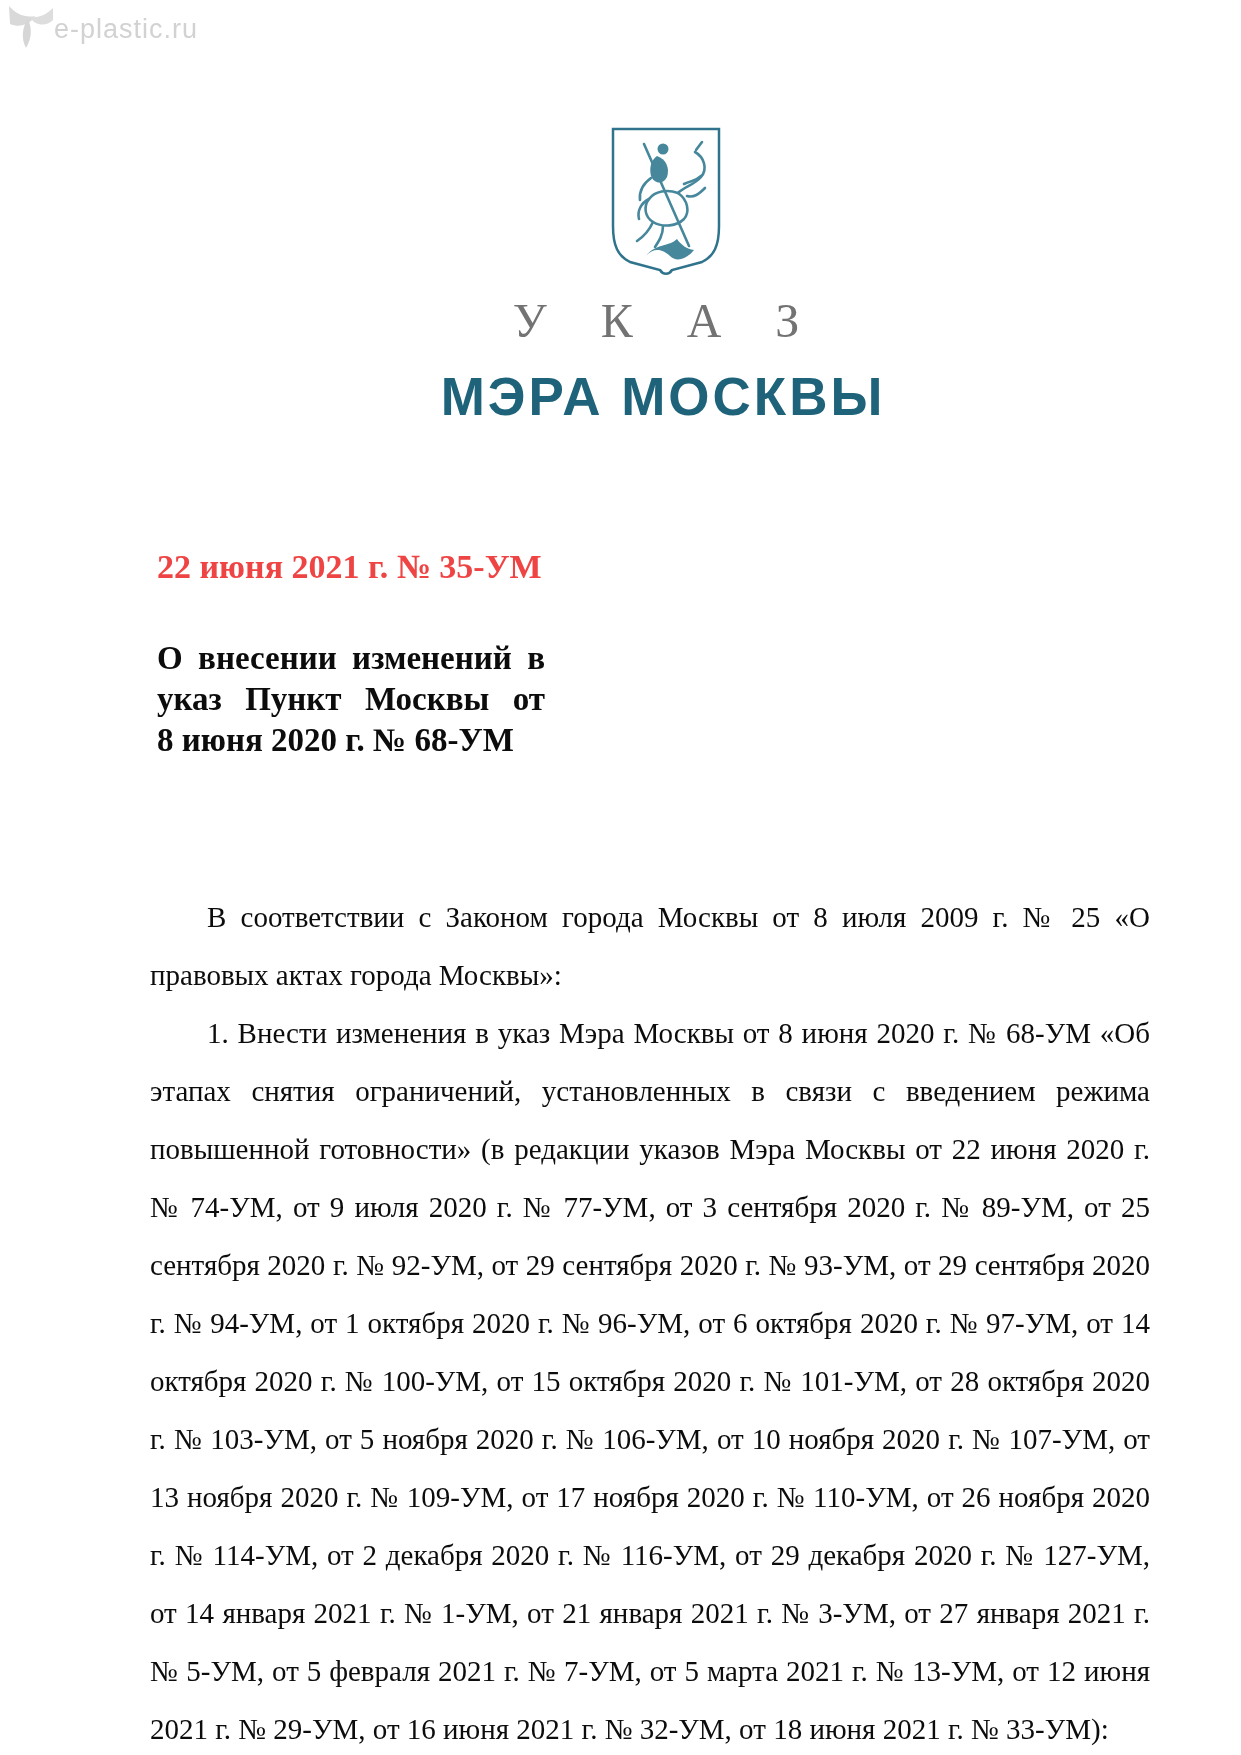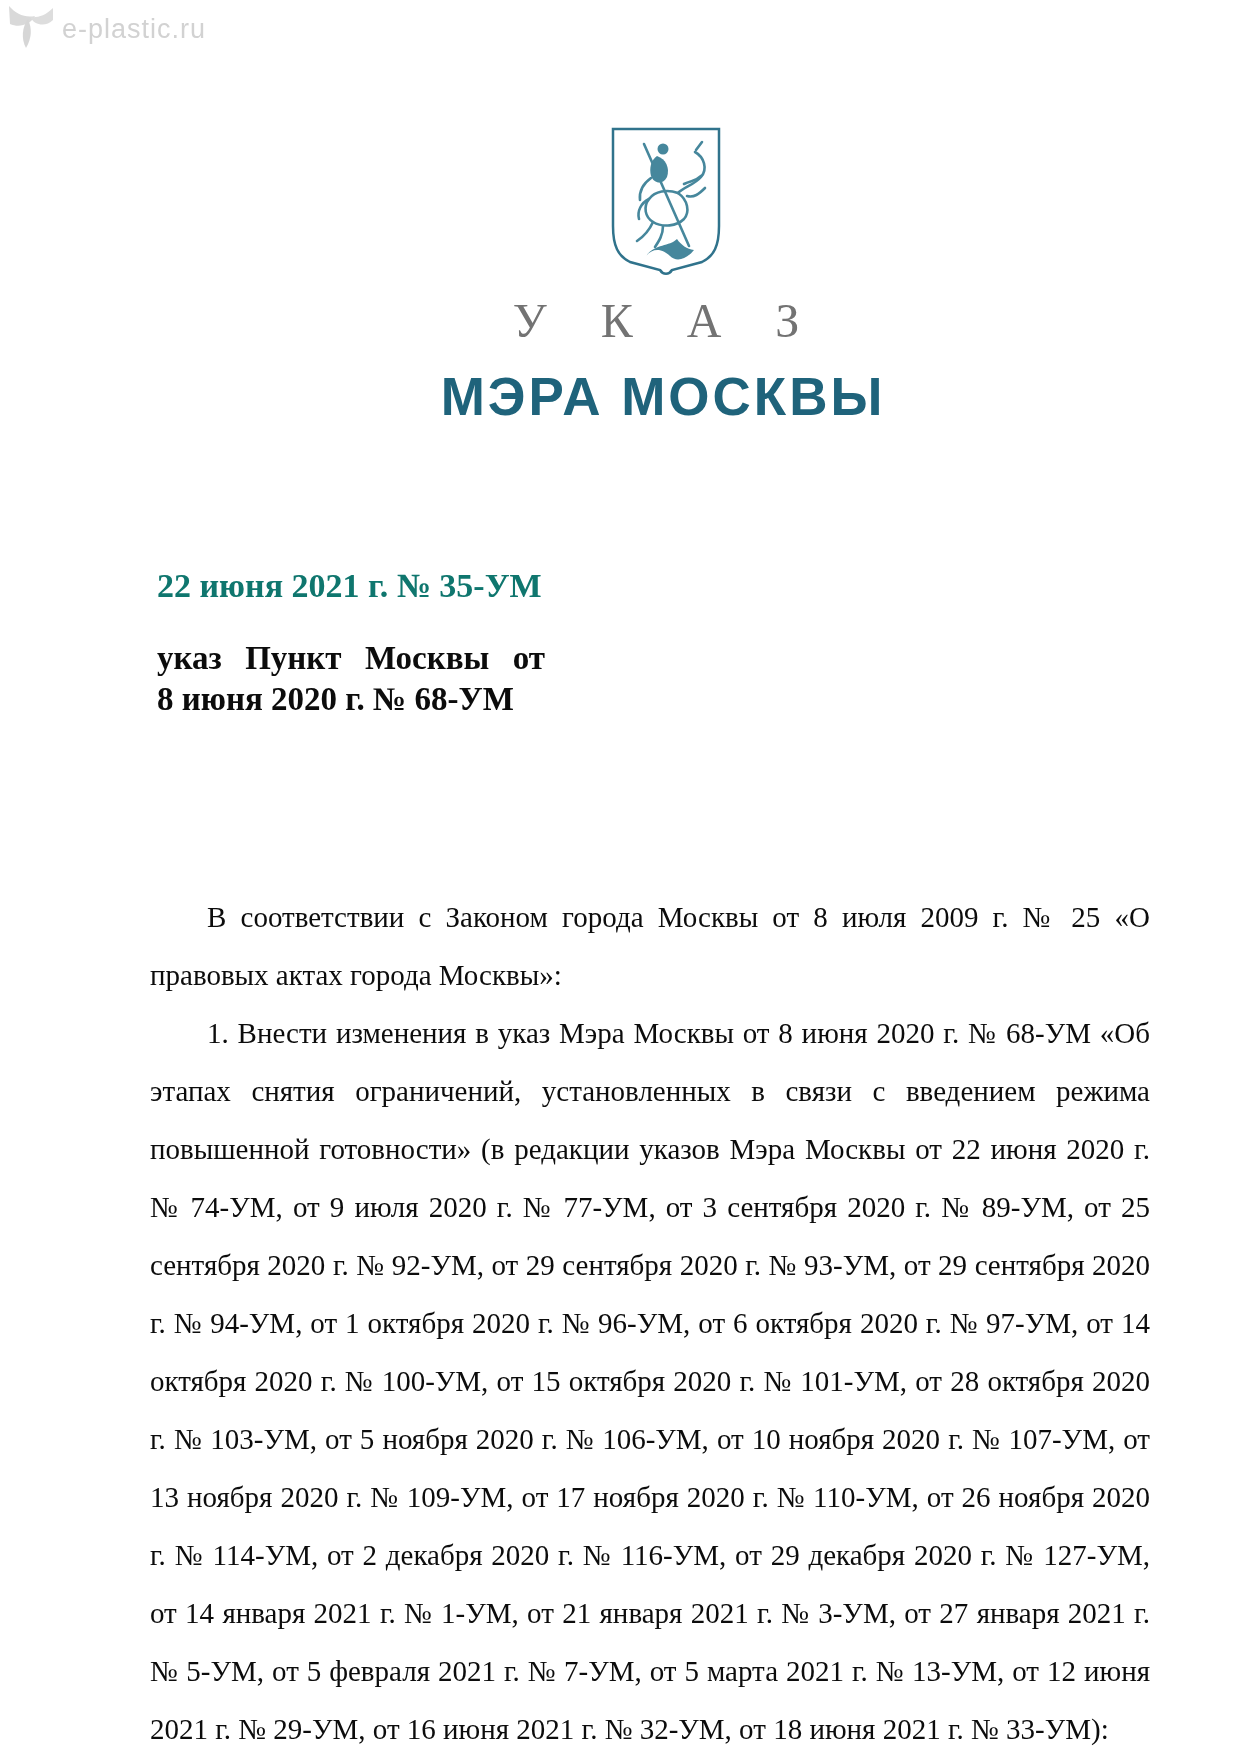--- a/index.html
+++ b/index.html
@@ -13,21 +13,21 @@
     overflow:hidden;
   }
 
   
   .watermark{
     position:absolute;
     top:5px;
     left:8px;
     display:flex;
     align-items:center;
-    gap:8px;
+    gap:0;
     user-select:none;
   }
   .watermark-text{
     font-family:"Liberation Sans", sans-serif;
     font-size:27px;
     color:#d2d2d2;
     letter-spacing:1px;
   }
 
   
@@ -65,25 +65,25 @@
     font-size:53px;
     font-weight:bold;
     color:#1f637b;
     letter-spacing:3px;
     white-space:nowrap;
   }
 
   
   .doc-date{
     position:absolute;
-    top:567px;
+    top:548px;
     left:157px;
     font-size:34px;
     font-weight:bold;
-    color:#0f766e;
+    color:#ef4444;
     white-space:nowrap;
   }
 
   
   .doc-subject{
     position:absolute;
     top:638px;
     left:157px;
     width:388px;
     font-size:33px;
@@ -152,20 +152,21 @@
       <path d="M36,130 C44,120 54,124 60,130 C66,136 76,134 84,124 C77,123 71,119 67,113 C59,121 46,117 36,130 Z" fill="#46879c"></path>
     </svg>
   </div>
 
   <div class="title-ukaz">У К А З</div>
   <div class="title-mayor">МЭРА МОСКВЫ</div>
 
   <div class="doc-date">22 июня 2021 г. № 35-УМ</div>
 
   <div class="doc-subject">
+    <div class="subject-line">О внесении изменений в</div>
     <div class="subject-line">указ Пункт Москвы от</div>
     <div class="subject-line last">8 июня 2020 г. № 68-УМ</div>
   </div>
 
   <div class="doc-body">
     <p>В соответствии с Законом города Москвы от 8 июля 2009 г. № 25 «О правовых актах города Москвы»:</p>
     <p>1. Внести изменения в указ Мэра Москвы от 8 июня 2020 г. № 68-УМ «Об этапах снятия ограничений, установленных в связи с введением режима повышенной готовности» (в редакции указов Мэра Москвы от 22 июня 2020 г. № 74-УМ, от 9 июля 2020 г. № 77-УМ, от 3 сентября 2020 г. № 89-УМ, от 25 сентября 2020 г. № 92-УМ, от 29 сентября 2020 г. № 93-УМ, от 29 сентября 2020 г. № 94-УМ, от 1 октября 2020 г. № 96-УМ, от 6 октября 2020 г. № 97-УМ, от 14 октября 2020 г. № 100-УМ, от 15 октября 2020 г. № 101-УМ, от 28 октября 2020 г. № 103-УМ, от 5 ноября 2020 г. № 106-УМ, от 10 ноября 2020 г. № 107-УМ, от 13 ноября 2020 г. № 109-УМ, от 17 ноября 2020 г. № 110-УМ, от 26 ноября 2020 г. № 114-УМ, от 2 декабря 2020 г. № 116-УМ, от 29 декабря 2020 г. № 127-УМ, от 14 января 2021 г. № 1-УМ, от 21 января 2021 г. № 3-УМ, от 27 января 2021 г. № 5-УМ, от 5 февраля 2021 г. № 7-УМ, от 5 марта 2021 г. № 13-УМ, от 12 июня 2021 г. № 29-УМ, от 16 июня 2021 г. № 32-УМ, от 18 июня 2021 г. № 33-УМ):</p>
     <p>0.8. Пункт 17 указа признать утратившим силу.</p>
   </div>
 

